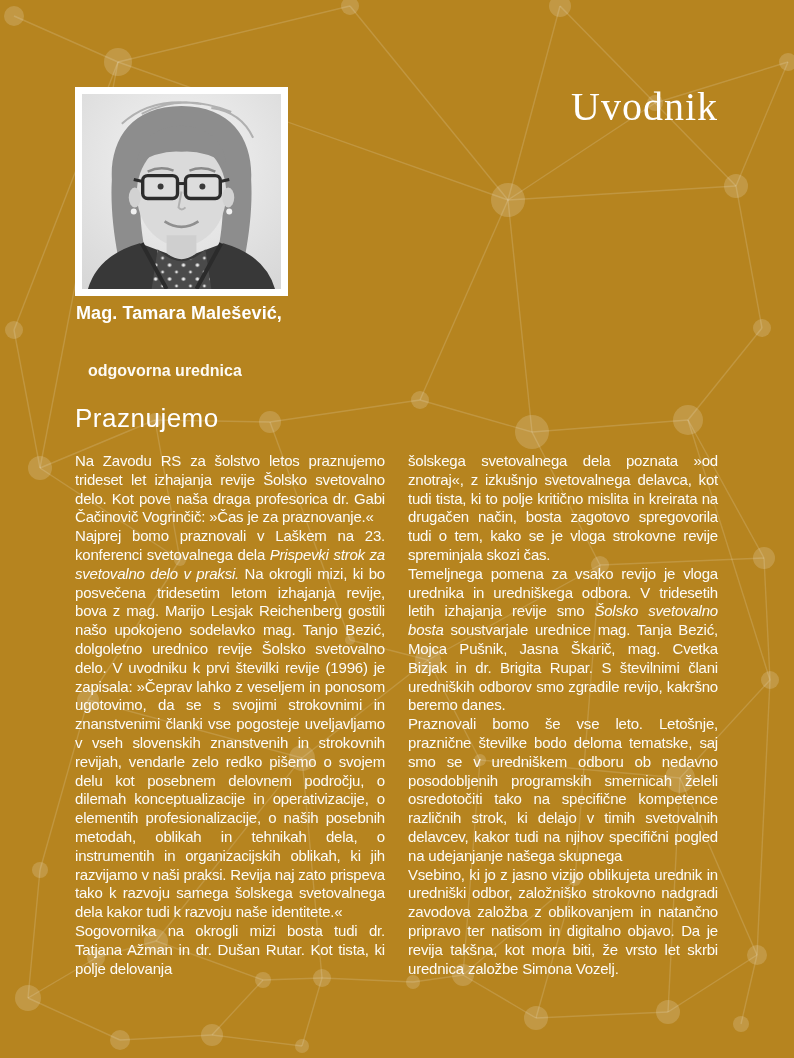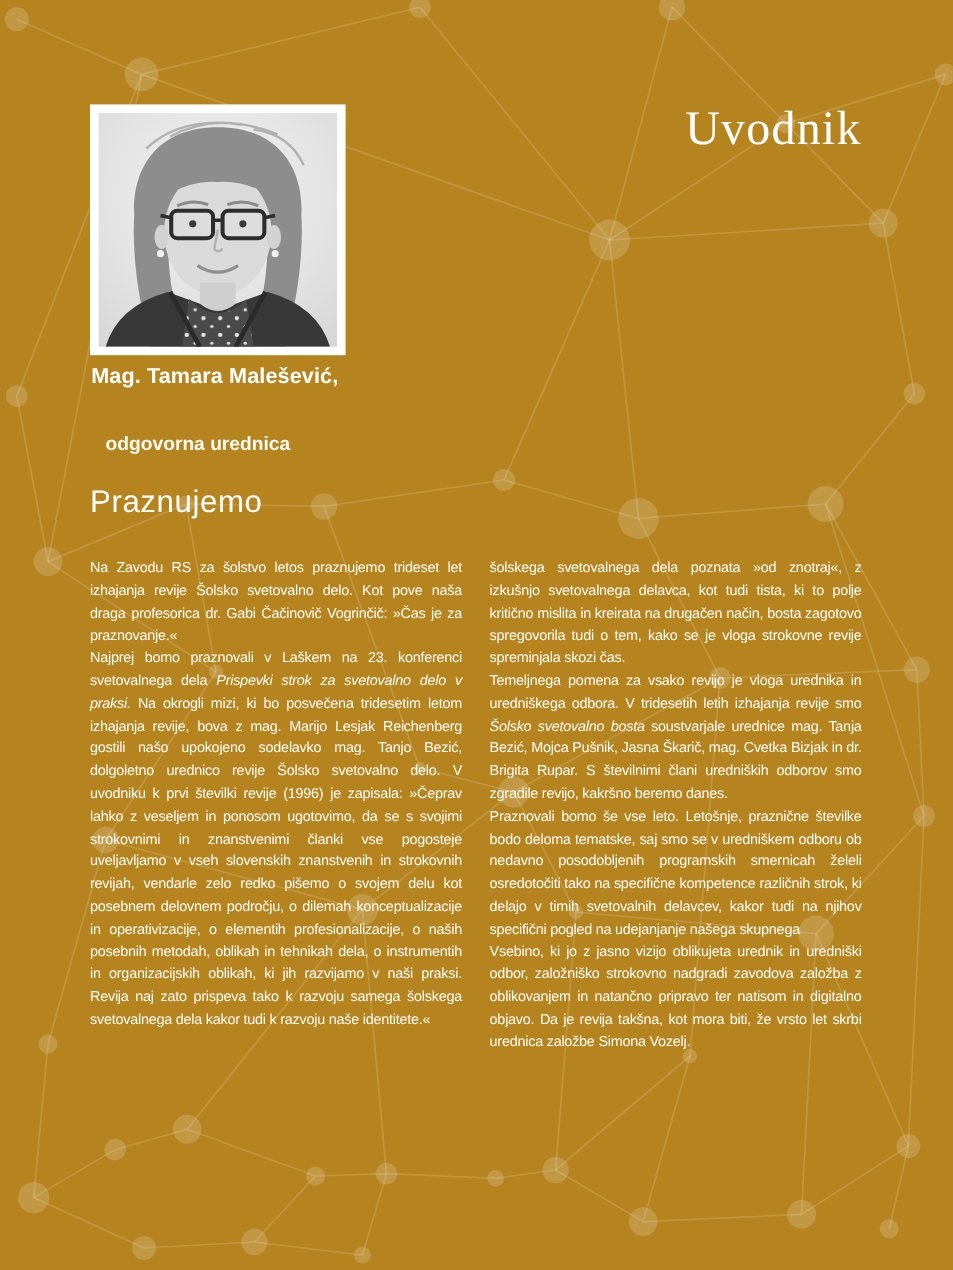--- a/index.html
+++ b/index.html
@@ -43,24 +43,23 @@
     font-weight:400;font-size:26px;color:#FFFFFF;letter-spacing:0.5px;
   }
 
   .columns{
     position:absolute;left:75px;top:452px;width:643px;
     display:flex;gap:23px;
   }
   .col{
     width:310px;
     color:#FDFCF8;
-    font-size:12px;line-height:18.8px;letter-spacing:-0.2px;
+    font-size:15px;line-height:18.8px;letter-spacing:-0.2px;
     text-align:justify;
     hyphens:none;
-    margin-top:12px;
   }
   .col p{margin:0;}
   .col .italic{font-style:italic;}
 </style>
 </head>
 <body>
 
 <svg class="bg-pattern" viewBox="0 0 794 1058" aria-hidden="true">
   <g>
     <line x1="14" y1="16" x2="118" y2="62"></line>
@@ -233,20 +232,21 @@
 
   <div class="author-name">Mag. Tamara Malešević,</div>
   <div class="author-role">odgovorna urednica</div>
 
   <div class="section-heading">Praznujemo</div>
 
   <div class="columns">
     <div class="col">
         <p><span>Na Zavodu RS za šolstvo letos praznujemo trideset let izhajanja revije Šolsko svetovalno delo. Kot pove naša draga profesorica dr. Gabi Čačinovič Vogrinčič: »Čas je za praznovanje.«</span></p>
         <p><span>Najprej bomo praznovali v Laškem na 23. konferenci svetovalnega dela </span><span class="italic">Prispevki strok za svetovalno delo v praksi.</span><span> Na okrogli mizi, ki bo posvečena tridesetim letom izhajanja revije, bova z mag. Marijo Lesjak Reichenberg gostili našo upokojeno sodelavko mag. Tanjo Bezić, dolgoletno urednico revije Šolsko svetovalno delo. V uvodniku k prvi številki revije (1996) je zapisala: »Čeprav lahko z veseljem in ponosom ugotovimo, da se s svojimi strokovnimi in znanstvenimi članki vse pogosteje uveljavljamo v vseh slovenskih znanstvenih in strokovnih revijah, vendarle zelo redko pišemo o svojem delu kot posebnem delovnem področju, o dilemah konceptualizacije in operativizacije, o elementih profesionalizacije, o naših posebnih metodah, oblikah in tehnikah dela, o instrumentih in organizacijskih oblikah, ki jih razvijamo v naši praksi. Revija naj zato prispeva tako k razvoju samega šolskega svetovalnega dela kakor tudi k razvoju naše identitete.«</span></p>
+        <p><span>Sogovornika na okrogli mizi bosta tudi dr. Tatjana Ažman in dr. Dušan Rutar. Kot tista, ki polje delovanja</span></p>
       </div>
     <div class="col">
         <p><span>šolskega svetovalnega dela poznata »od znotraj«, z izkušnjo svetovalnega delavca, kot tudi tista, ki to polje kritično mislita in kreirata na drugačen način, bosta zagotovo spregovorila tudi o tem, kako se je vloga strokovne revije spreminjala skozi čas.</span></p>
         <p><span>Temeljnega pomena za vsako revijo je vloga urednika in uredniškega odbora. V tridesetih letih izhajanja revije smo </span><span class="italic">Šolsko svetovalno bosta</span><span> soustvarjale urednice mag. Tanja Bezić, Mojca Pušnik, Jasna Škarič, mag. Cvetka Bizjak in dr. Brigita Rupar. S številnimi člani uredniških odborov smo zgradile revijo, kakršno beremo danes.</span></p>
         <p><span>Praznovali bomo še vse leto. Letošnje, praznične številke bodo deloma tematske, saj smo se v uredniškem odboru ob nedavno posodobljenih programskih smernicah želeli osredotočiti tako na specifične kompetence različnih strok, ki delajo v timih svetovalnih delavcev, kakor tudi na njihov specifični pogled na udejanjanje našega skupnega</span></p>
         <p><span>Vsebino, ki jo z jasno vizijo oblikujeta urednik in uredniški odbor, založniško strokovno nadgradi zavodova založba z oblikovanjem in natančno pripravo ter natisom in digitalno objavo. Da je revija takšna, kot mora biti, že vrsto let skrbi urednica založbe Simona Vozelj.</span></p>
       </div>
   </div>
 
 </div>

